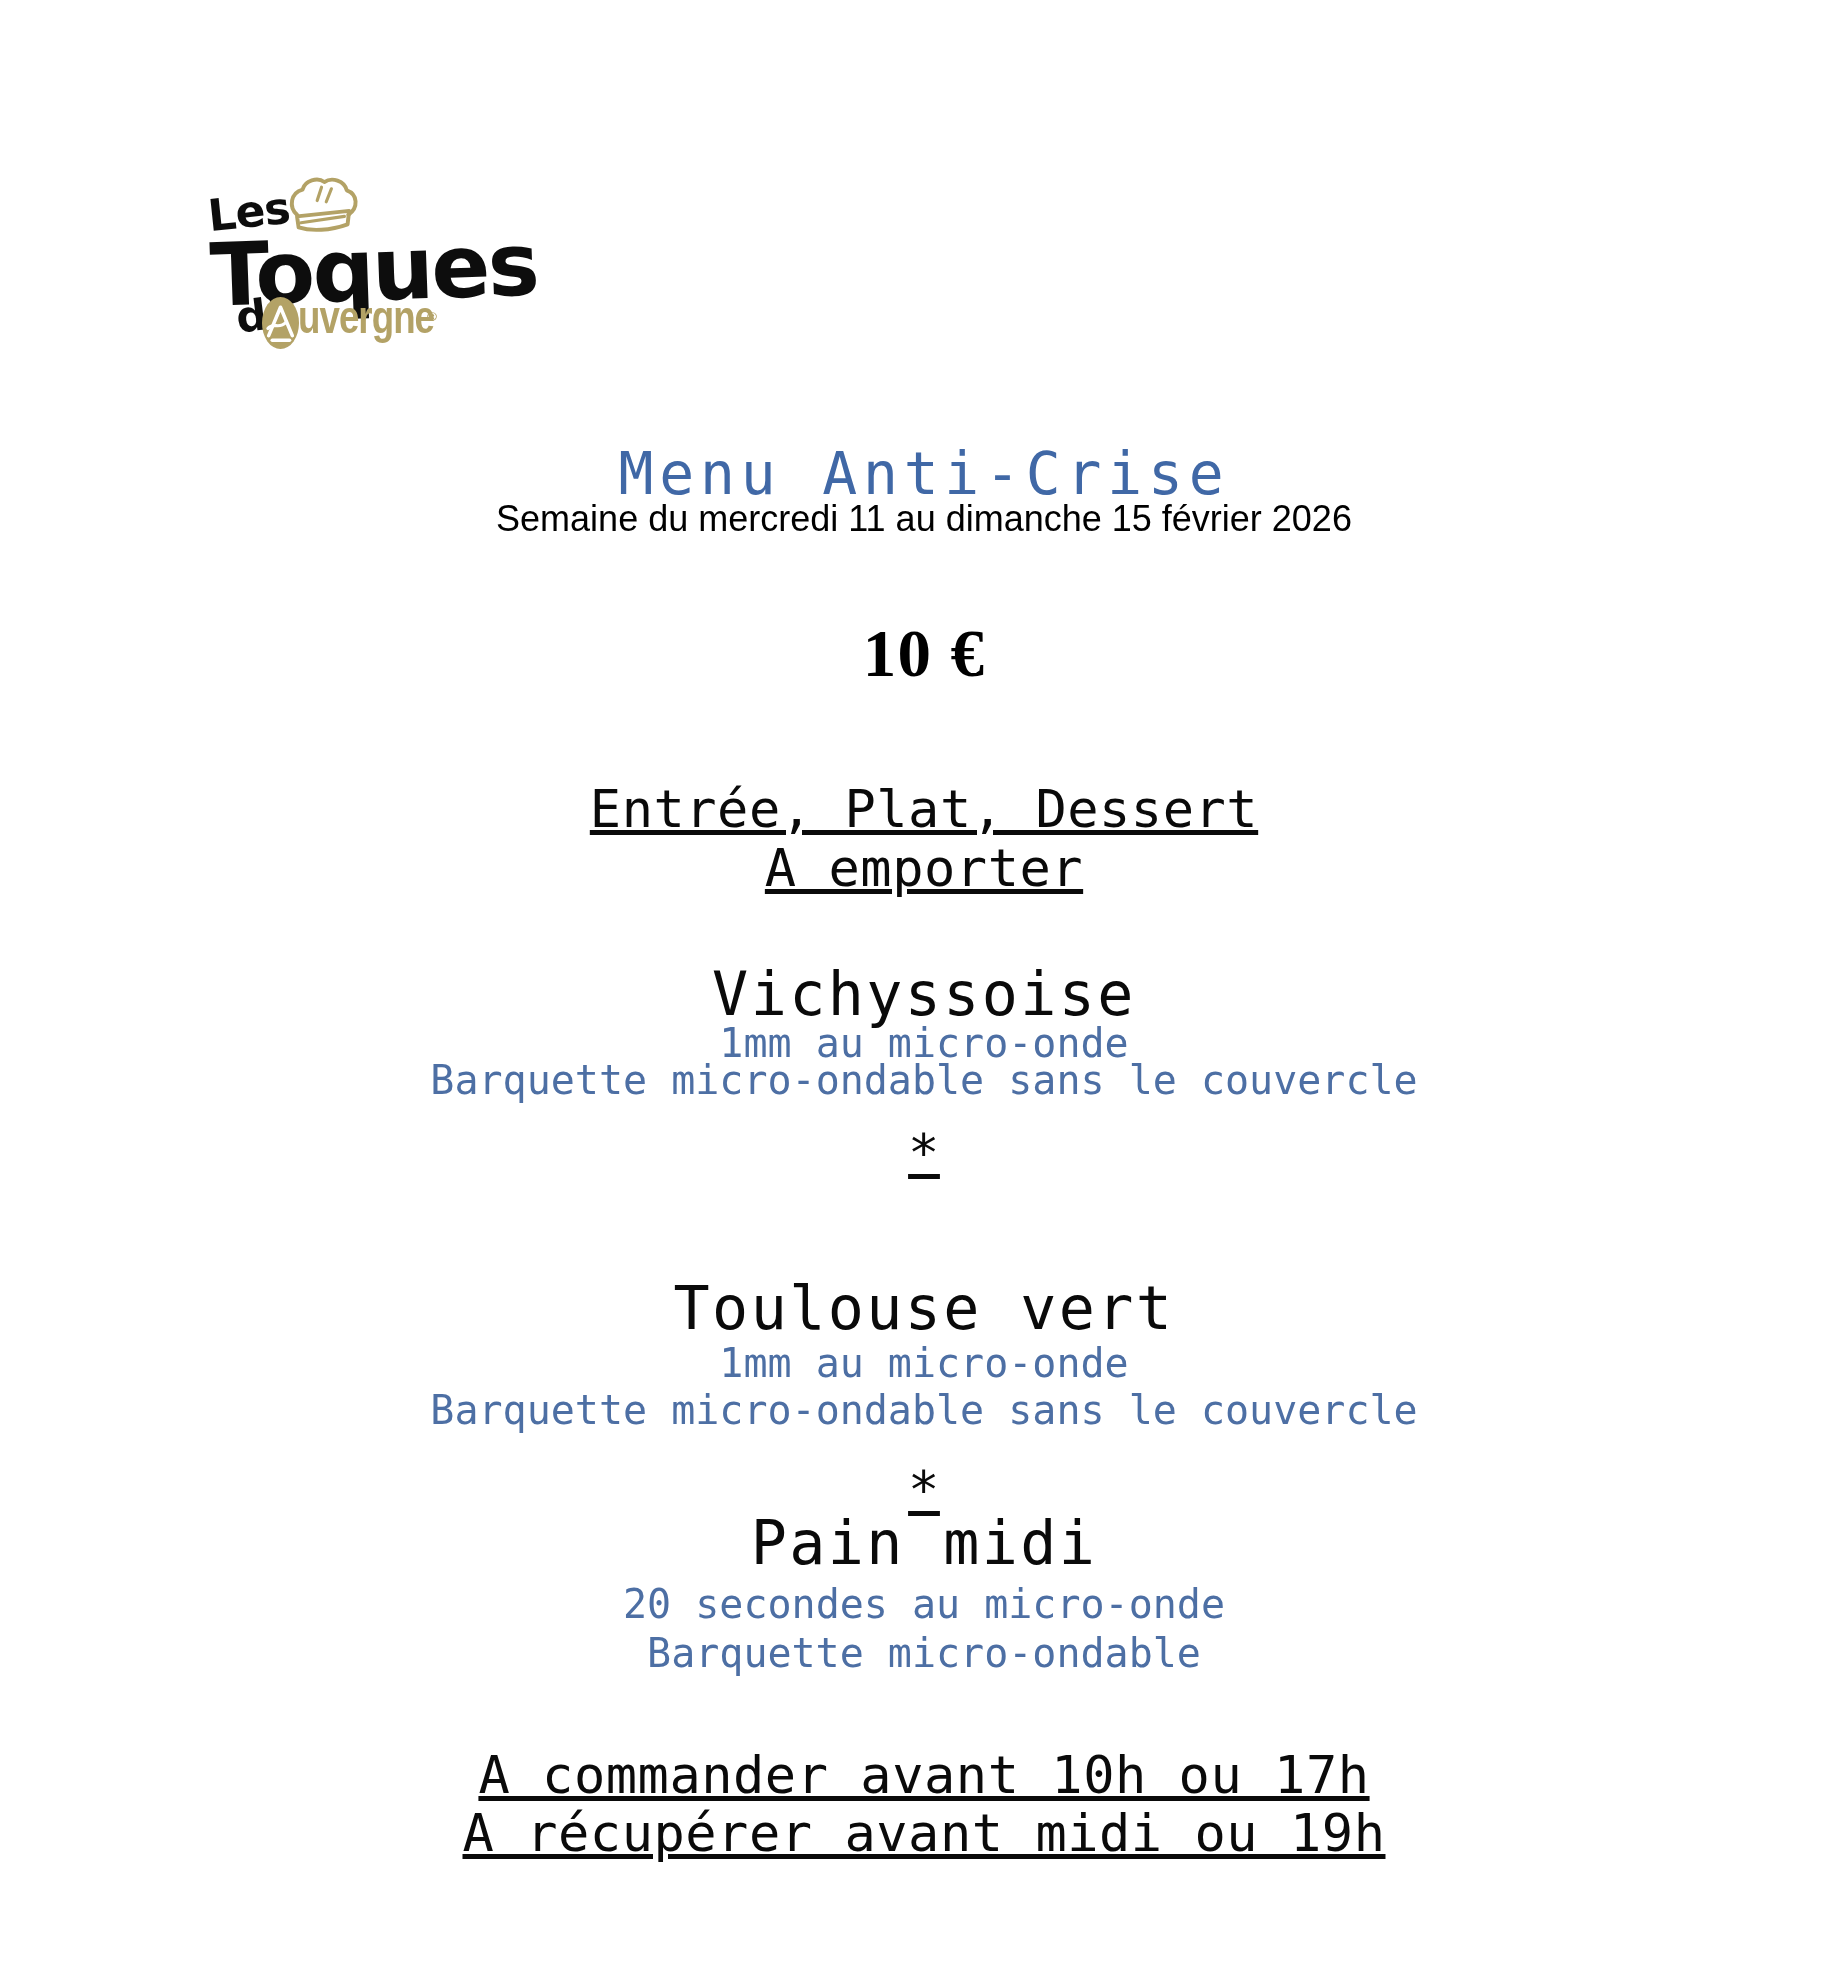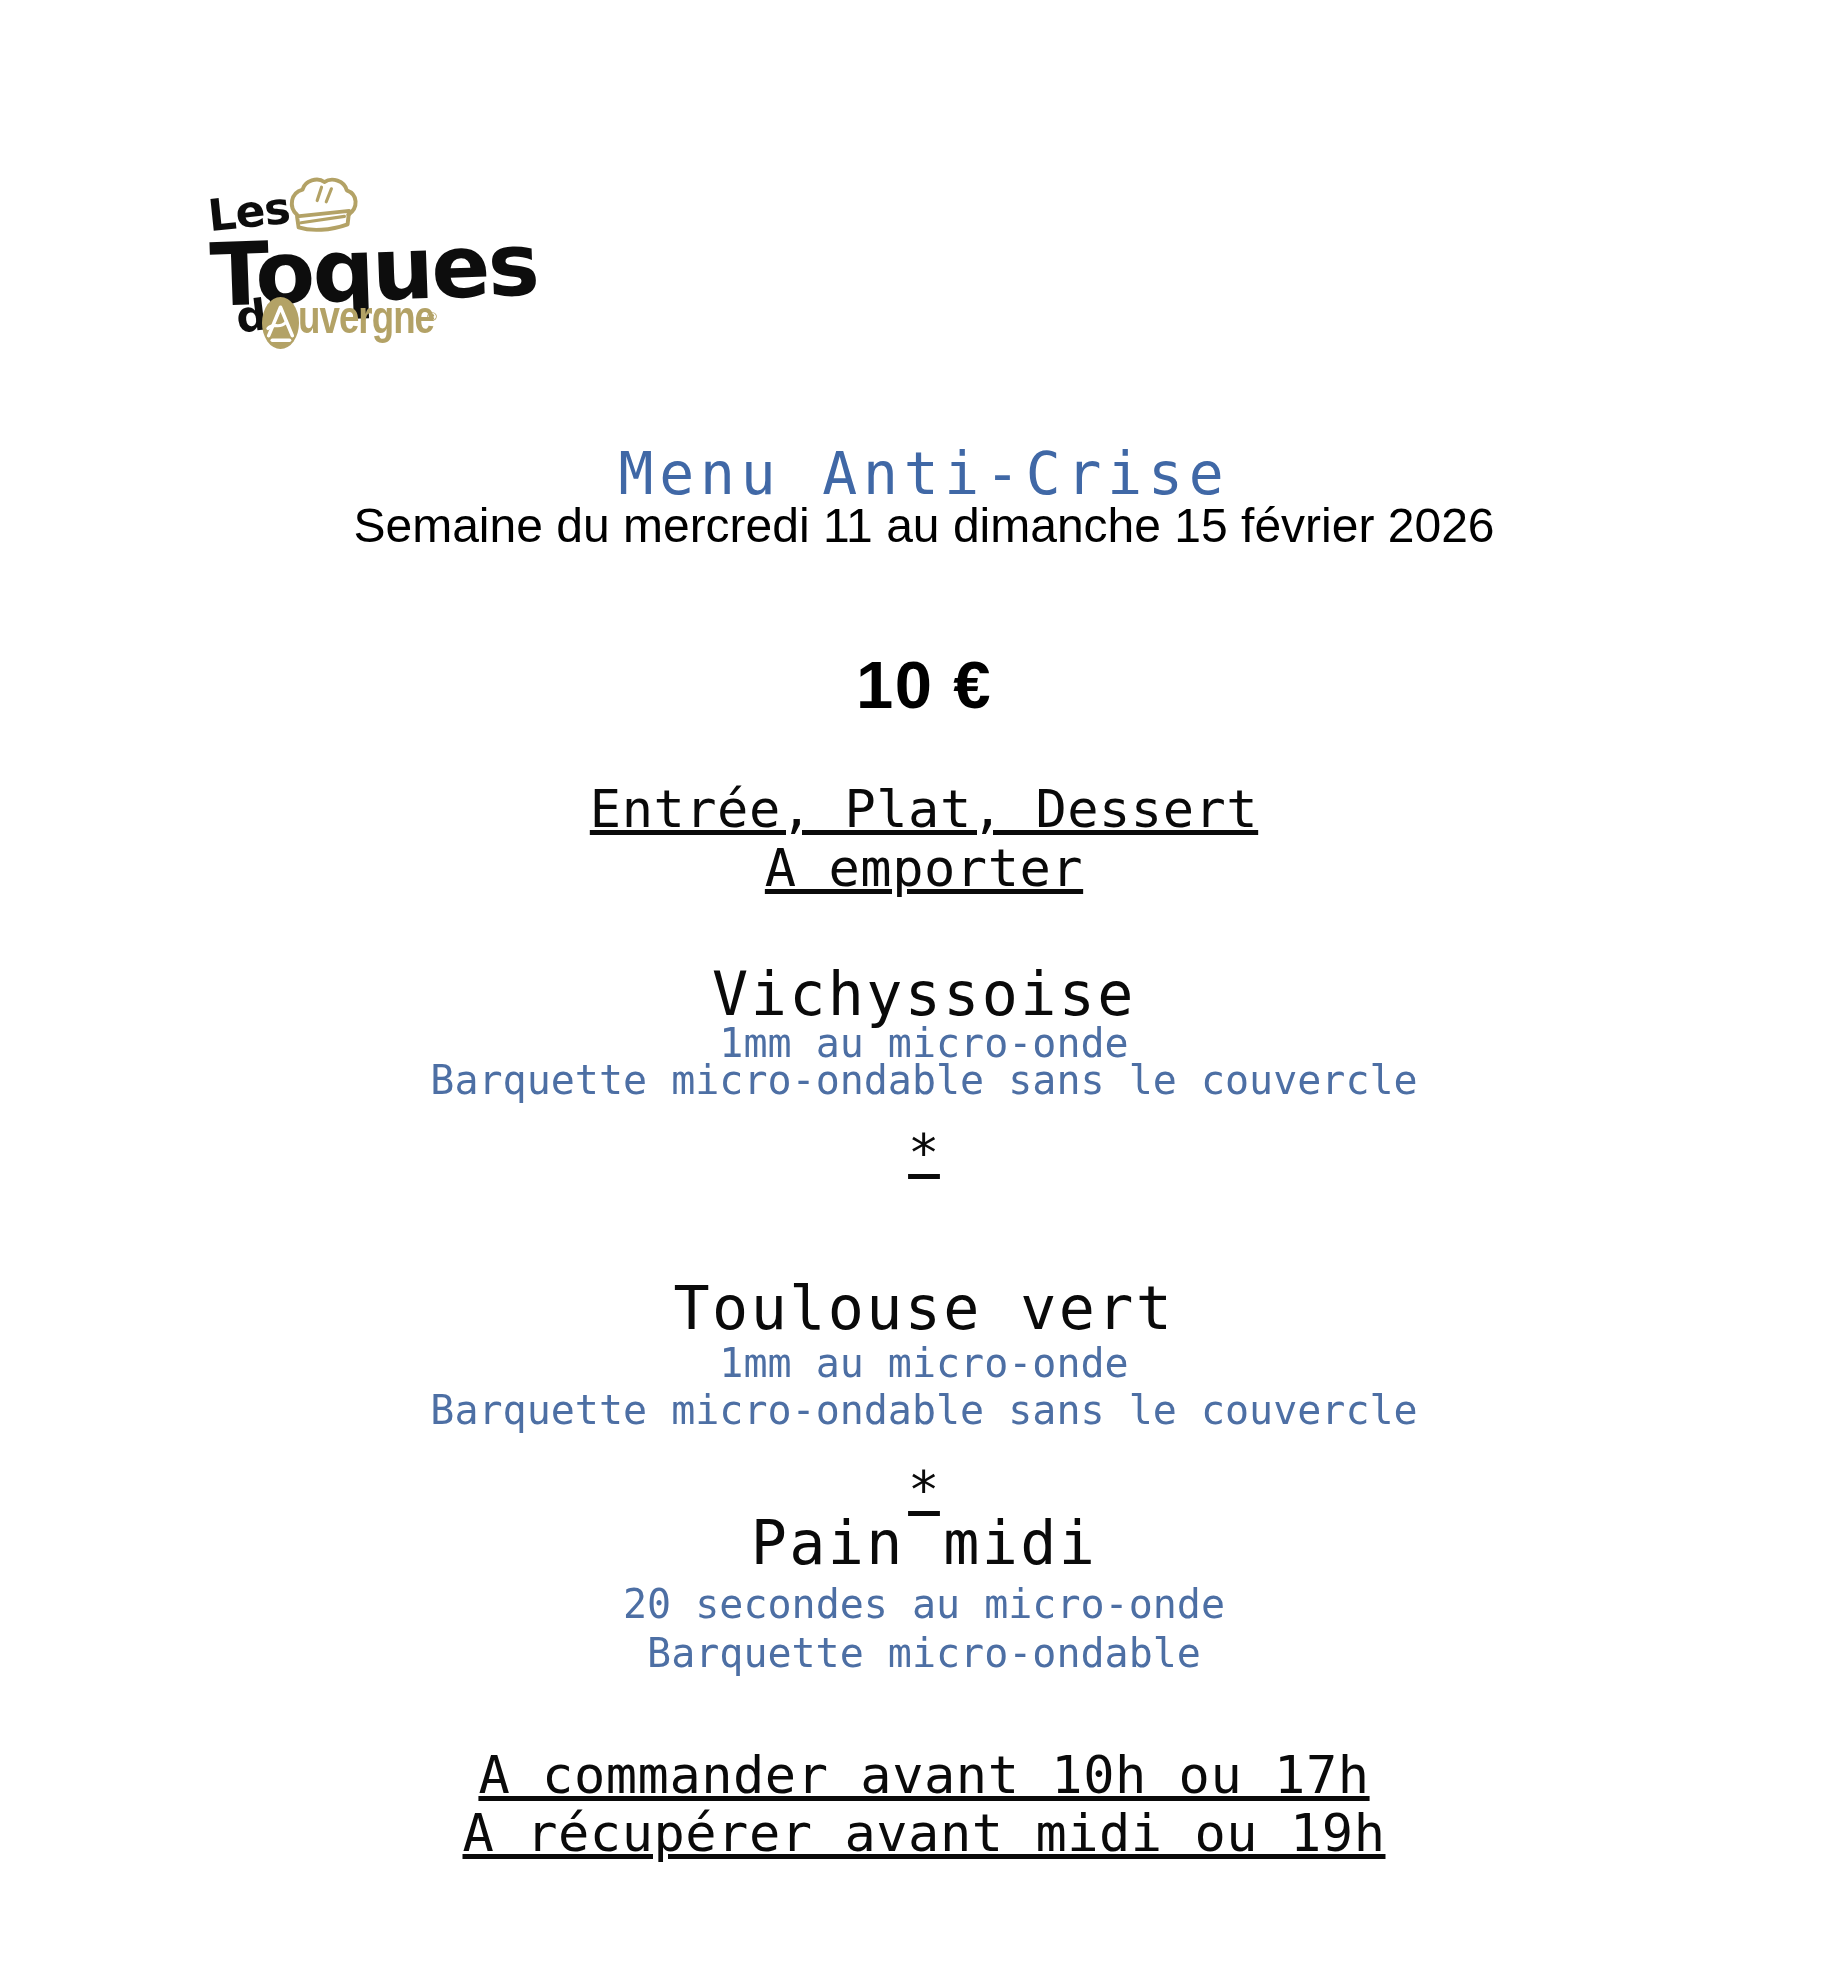--- a/index.html
+++ b/index.html
@@ -15,22 +15,22 @@
   
   .line {
     position: absolute;
     left: 0;
     width: 100%;
     text-align: center;
     line-height: 1.2;
     white-space: pre;
   }
   .t-title  { font-size: 58px; letter-spacing: 0.10em; color: var(--title_blue, #4068a6); }
-  .t-date   { font-family: "Liberation Sans", sans-serif; font-size: 48px; color: #000000; }
-  .t-price  { font-family: Liberation Sans, sans-serif; font-size: 67px; font-weight: 700; letter-spacing: 0.02em; color: #000000; margin-top: 32px; }
+  .t-date   { font-family: "Liberation Sans", sans-serif; font-size: 36px; color: #000000; }
+  .t-price  { font-family: Liberation Serif, serif; font-size: 67px; font-weight: 700; letter-spacing: 0.02em; color: #000000; }
   .t-mid    { font-size: 52px; letter-spacing: 0.01em; color: var(--text_black, #0a0a0a); text-decoration: underline; }
   .t-dish   { font-size: 60px; letter-spacing: 0.04em; color: var(--text_black, #0a0a0a); }
   .t-note   { font-size: 40px; color: var(--note_blue, #4d6fa4); }
 
   
   .logo {
     position: absolute;
     left: 198px;
     top: 175px;
     width: 349px;

